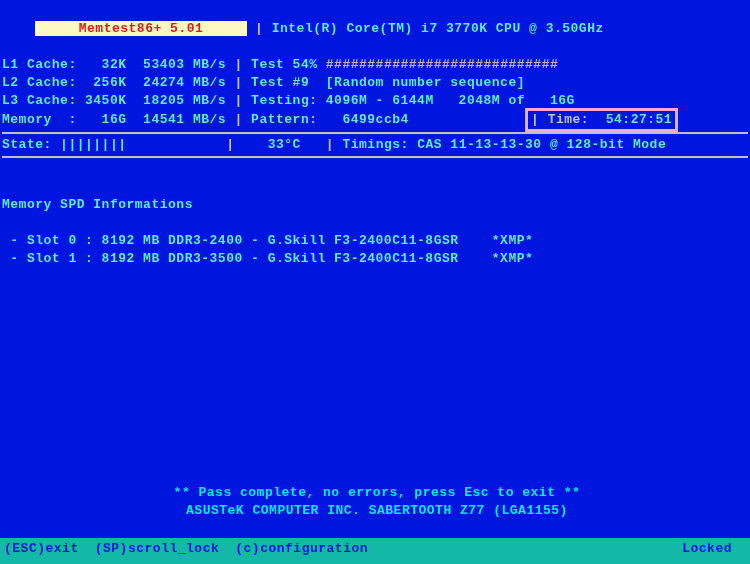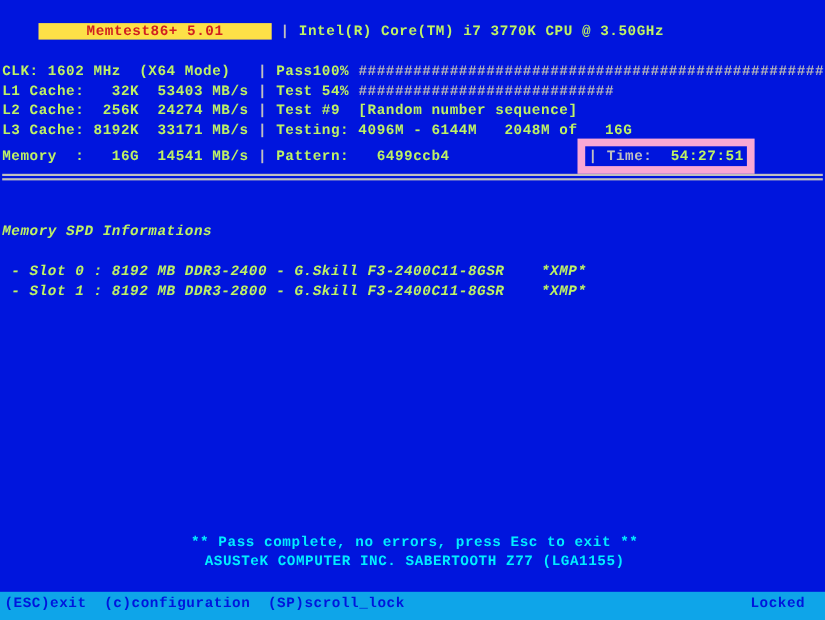--- a/index.html
+++ b/index.html
@@ -16,96 +16,95 @@
       font-weight: bold;
       letter-spacing: 0.5px;
     }
     .screen {
       padding: 2px;
       position: relative;
       height: 100%;
       box-sizing: border-box;
     }
     .app-title {
-      background: #fde047;
+      background: #fef9c3;
       color: #d02020;
       padding: 0 2px;
       width: 260px;
     }
     .sep { color: #c0c0c0; }
-    .white { color: #bef264; }
+    .white { color: #5eead4; }
     .cyan { color: #00eeff; }
     .row { white-space: pre; }
     .hr {
        border-top: 2px solid #c0c0c0;
        margin: 2px 0;
     }
     .highlight {
-      border: 7px solid #f9a8d4;
+      border: 3px solid #f9a8d4;
       display: inline-block;
       padding: 0 3px;
       margin: -2px 0;
     }
     .spd-section {
        margin-top: 38px;
-       font-style: italic;
     }
     .footer-msg {
        position: absolute;
        bottom: 44px;
        width: 100%;
        text-align: center;
        color: #00eeff;
     }
     .footer-bar {
        position: absolute;
        bottom: 0;
        left: 0;
        right: 0;
-       background: #0ea5e9;
+       background: #14b8a6;
        color: #0015dd;
        display: flex;
        justify-content: space-between;
        padding: 2px 18px 6px 4px;
     }
     .footer-left { display:flex; gap: 16px; }
   </style>
 </head>
 <body>
 
 <div class="screen">
 
   <div class="row">
     <span class="app-title">     <span>Memtest86+ 5.01</span>     </span><span class="sep"> | </span><span class="white">Intel(R) Core(TM) i7 3770K CPU @ 3.50GHz</span>
   </div>
 
-  <div class="row"><span class="white">CLK: 1602 MHz  (X64 Mode)</span>   <span class="sep">|</span> <span class="white">Pass100%</span> <span>###################################################</span></div>
   <div class="row"><span class="white">L1 Cache:   32K  53403 MB/s</span> <span class="sep">|</span> <span class="white">Test 54%</span> <span>############################</span></div>
   <div class="row"><span class="white">L2 Cache:  256K  24274 MB/s</span> <span class="sep">|</span> <span class="white">Test #9  [Random number sequence]</span></div>
-  <div class="row"><span class="white">L3 Cache: 8192K  33171 MB/s</span> <span class="sep">|</span> <span class="white">Testing: 4096M - 6144M   2048M of   16G</span></div>
+  <div class="row"><span class="white">L3 Cache: 3450K  18205 MB/s</span> <span class="sep">|</span> <span class="white">Testing: 4096M - 6144M   2048M of   16G</span></div>
   <div class="row"><span class="white">Memory  :   16G  14541 MB/s</span> <span class="sep">|</span> <span class="white">Pattern:   6499ccb4</span>              <span class="highlight"><span class="sep">| Time:</span>  <span class="white">54:27:51</span></span></div>
 
   <div class="hr"></div>
 
+  <div class="row"><span class="white">State: ||||||||</span>            <span class="sep">|</span>    <span class="white">33°C</span>   <span class="sep">|</span> <span class="white">Timings: CAS 11-13-13-30 @ 128-bit Mode</span></div>
 
   <div class="hr"></div>
 
   <div class="spd-section">
     <div class="row white">Memory SPD Informations</div>
     <br>
     <div class="row white"> - Slot 0 : 8192 MB DDR3-2400 - G.Skill F3-2400C11-8GSR    *XMP*</div>
-    <div class="row white"> - Slot 1 : 8192 MB DDR3-2800 - G.Skill F3-2400C11-8GSR    *XMP*</div>
+    <div class="row white"> - Slot 1 : 8192 MB DDR3-3500 - G.Skill F3-2400C11-8GSR    *XMP*</div>
   </div>
 
   <div class="footer-msg">
     <div class="cyan">** Pass complete, no errors, press Esc to exit **</div>
     <div class="cyan">ASUSTeK COMPUTER INC. SABERTOOTH Z77 (LGA1155)</div>
   </div>
 
   <div class="footer-bar">
     <div class="footer-left">
       <span>(ESC)exit</span>
+      <span>(SP)scroll_lock</span>
       <span>(c)configuration</span>
-      <span>(SP)scroll_lock</span>
     </div>
     <span>Locked</span>
   </div>
 </div>
 
 </body></html>

